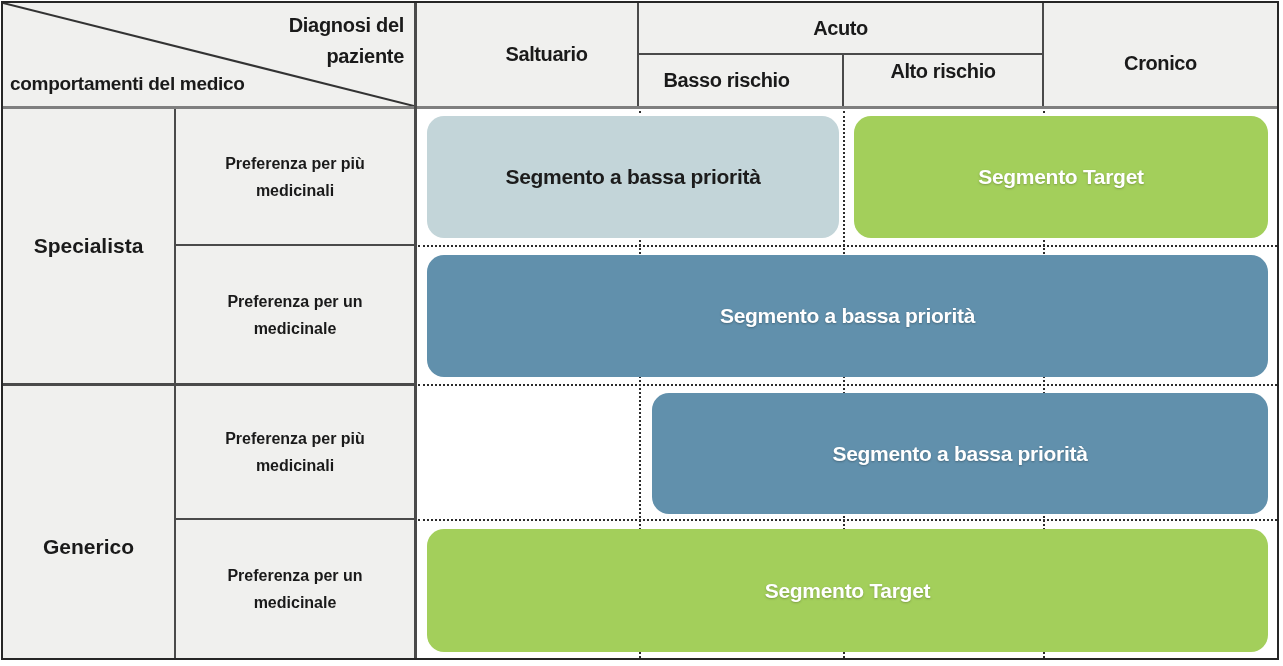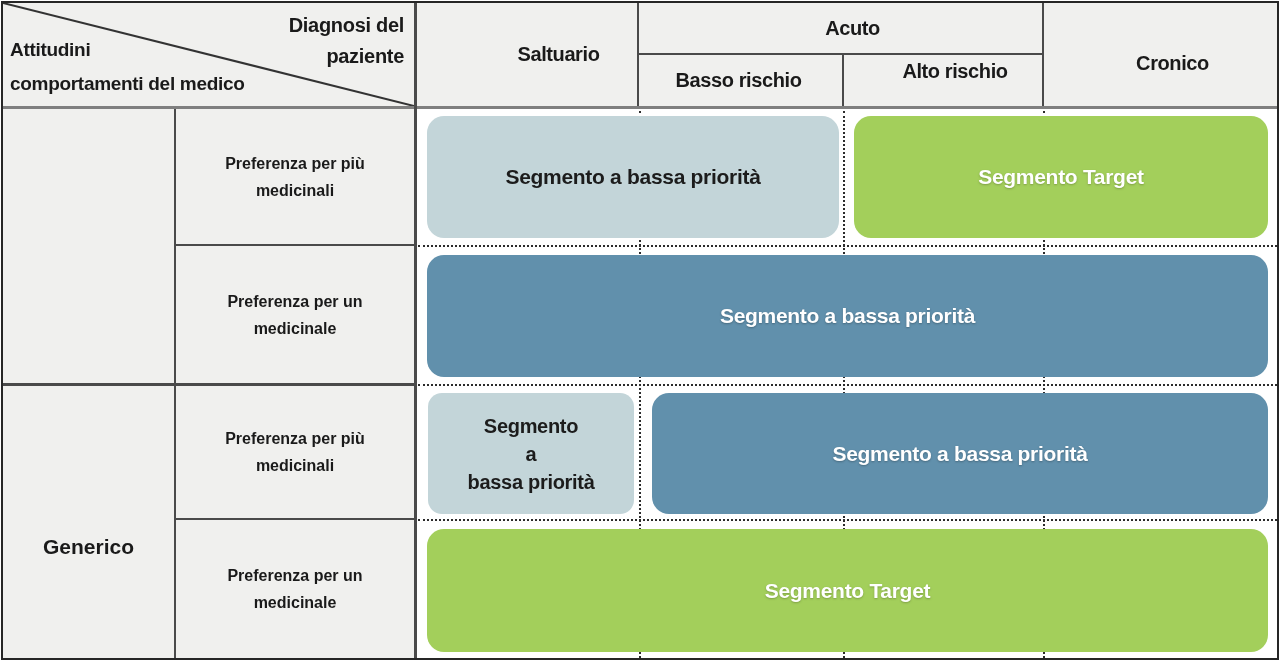--- a/index.html
+++ b/index.html
@@ -11,21 +11,21 @@
   .abs{position:absolute;}
   .frame{left:1px;top:1px;width:1278px;height:659px;border:2px solid #262626;box-sizing:border-box;}
   .hdr-bg{background:#f0f0ee;}
   .content-bg{background:#ffffff;}
   .line{background:#4a4a4a;}
   .line-gray{background:#7f7f7f;}
   .dash-v{width:0;border-left:2px dotted #2b2b2b;}
   .dash-h{height:0;border-top:2px dotted #2b2b2b;}
   .cell{display:flex;align-items:center;justify-content:center;text-align:center;
         font-weight:bold;color:#1a1a1a;}
-  .colhdr{font-size:20px;letter-spacing:-0.4px;padding-left:12px;}
+  .colhdr{font-size:20px;letter-spacing:-0.4px;}
   .rowhdr{font-size:21px;}
   .subhdr{font-size:16px;line-height:27px;}
   .seg{display:flex;align-items:center;justify-content:center;text-align:center;
        font-weight:bold;font-size:21px;letter-spacing:-0.3px;border-radius:17px;}
   .seg-light{background:#c3d5d9;color:#1c1c1c;}
   .seg-blue{background:#6190ac;color:#ffffff;text-shadow:0 1px 2px rgba(40,60,70,.45);}
   .seg-green{background:#a3cf5b;color:#ffffff;text-shadow:0 1px 2px rgba(90,110,50,.5);}
   .corner-top{right:10px;top:7px;width:220px;text-align:right;font-weight:bold;
               font-size:20px;line-height:31px;color:#1a1a1a;letter-spacing:-0.3px;}
   .corner-bottom{left:7px;bottom:5px;text-align:left;font-weight:bold;
@@ -61,44 +61,39 @@
 
   <div class="abs" style="left:3px;top:3px;width:411px;height:103px;">
     <svg width="411" height="103" style="position:absolute;left:0;top:0;">
       <line x1="0" y1="0" x2="411" y2="103" stroke="#333333" stroke-width="2"></line>
     </svg>
     <div class="abs corner-top">
       <div>Diagnosi del</div>
       <div>paziente</div>
     </div>
     <div class="abs corner-bottom">
-      <div>Attitudini</div>
       <div>comportamenti del medico</div>
     </div>
   </div>
 
   <div class="abs cell colhdr" style="left:417px;top:3px;width:259px;height:103px;">Saltuario</div>
   <div class="abs cell colhdr" style="left:639px;top:3px;width:403px;height:50px;">Acuto</div>
   <div class="abs cell colhdr" style="left:639px;top:55px;width:175px;height:51px;">Basso rischio</div>
   <div class="abs cell colhdr" style="left:844px;top:55px;width:198px;height:33px;">Alto rischio</div>
   <div class="abs cell colhdr" style="left:1044px;top:3px;width:233px;height:120px;">Cronico</div>
 
+  <div class="abs cell rowhdr" style="left:3px;top:109px;width:171px;height:274px;">Specialista</div>
   <div class="abs cell rowhdr" style="left:3px;top:386px;width:171px;height:322px;">Generico</div>
   <div class="abs cell subhdr" style="left:176px;top:109px;width:238px;height:135px;padding:0 14px;box-sizing:border-box;">Preferenza per più medicinali</div>
   <div class="abs cell subhdr" style="left:176px;top:246px;width:238px;height:137px;padding:0 14px;box-sizing:border-box;">Preferenza per un medicinale</div>
   <div class="abs cell subhdr" style="left:176px;top:386px;width:238px;height:132px;padding:0 14px;box-sizing:border-box;">Preferenza per più medicinali</div>
   <div class="abs cell subhdr" style="left:176px;top:520px;width:238px;height:138px;padding:0 14px;box-sizing:border-box;">Preferenza per un medicinale</div>
 
   <div class="abs seg seg-light" style="left:427px;top:116px;width:412px;height:122px;">Segmento a bassa priorità</div>
   <div class="abs seg seg-green" style="left:854px;top:116px;width:414px;height:122px;">Segmento Target</div>
   <div class="abs seg seg-blue" style="left:427px;top:255px;width:841px;height:122px;">Segmento a bassa priorità</div>
 
-  <div class="abs seg seg-light seg-lines" style="left:428px;top:393px;width:206px;height:121px;border-radius:14px;flex-direction:column;">
-    <div>Segmento</div>
-    <div>a</div>
-    <div>bassa priorità</div>
-  </div>
   <div class="abs seg seg-blue" style="left:652px;top:393px;width:616px;height:121px;">Segmento a bassa priorità</div>
 
   <div class="abs seg seg-green" style="left:427px;top:529px;width:841px;height:123px;">Segmento Target</div>
 
   <div class="abs frame"></div>
 </div>
 
 </body></html>

